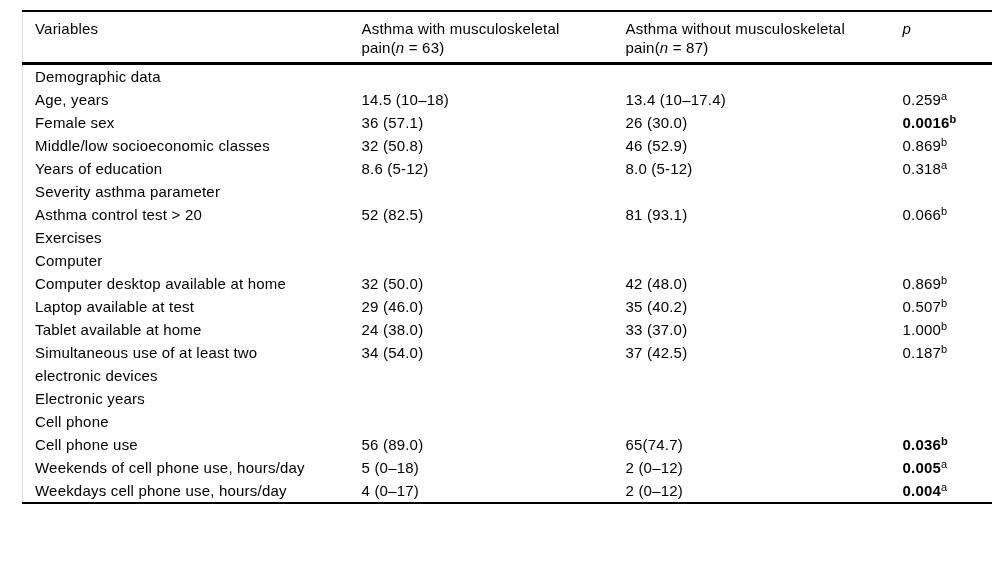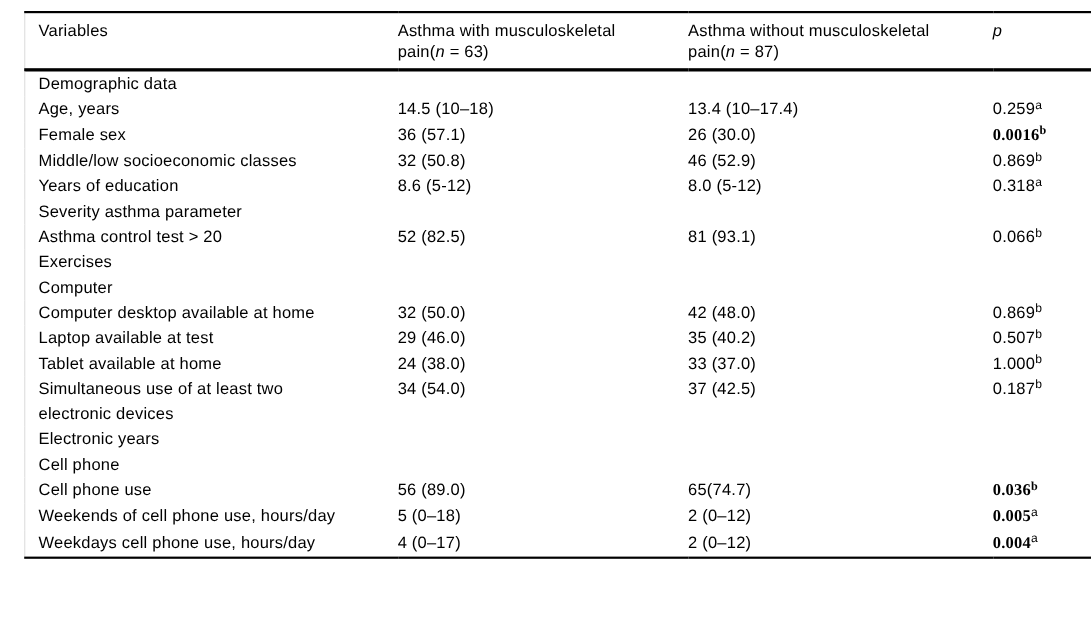--- a/index.html
+++ b/index.html
@@ -31,21 +31,21 @@
   thead th:first-child { padding-left: 12px; }
   tbody td {
     vertical-align: top; line-height: 23px; padding: 0 4px 0 0;
     white-space: normal;
   }
   tbody td:first-child { padding-left: 12px; }
   .pv-sup {
     font-size: 11px; letter-spacing: 0; line-height: 0;
     position: relative; top: -5px;
   }
-  .bold { font-weight: 700; font-family: Liberation Serif, serif; }
+  .bold { font-weight: 700; }
   .ital { font-style: italic; }
 </style>
 </head>
 <body>
 
 <div class="table-wrap">
   <table>
     <colgroup>
       <col class="c1">
         <col class="c2">

